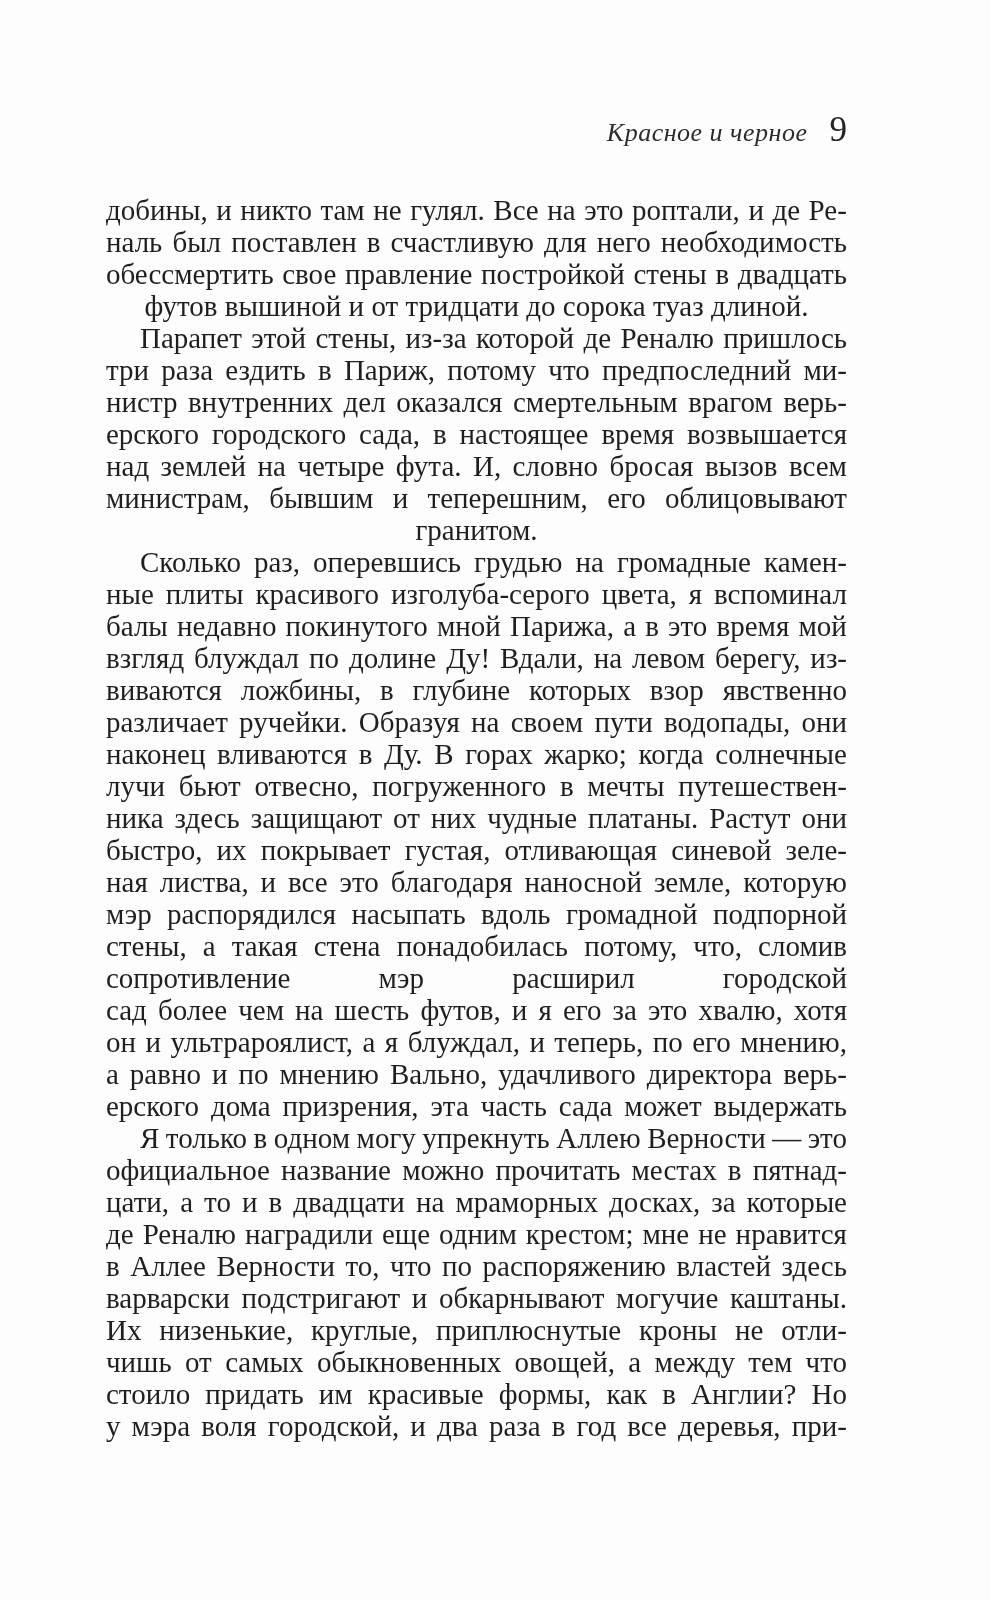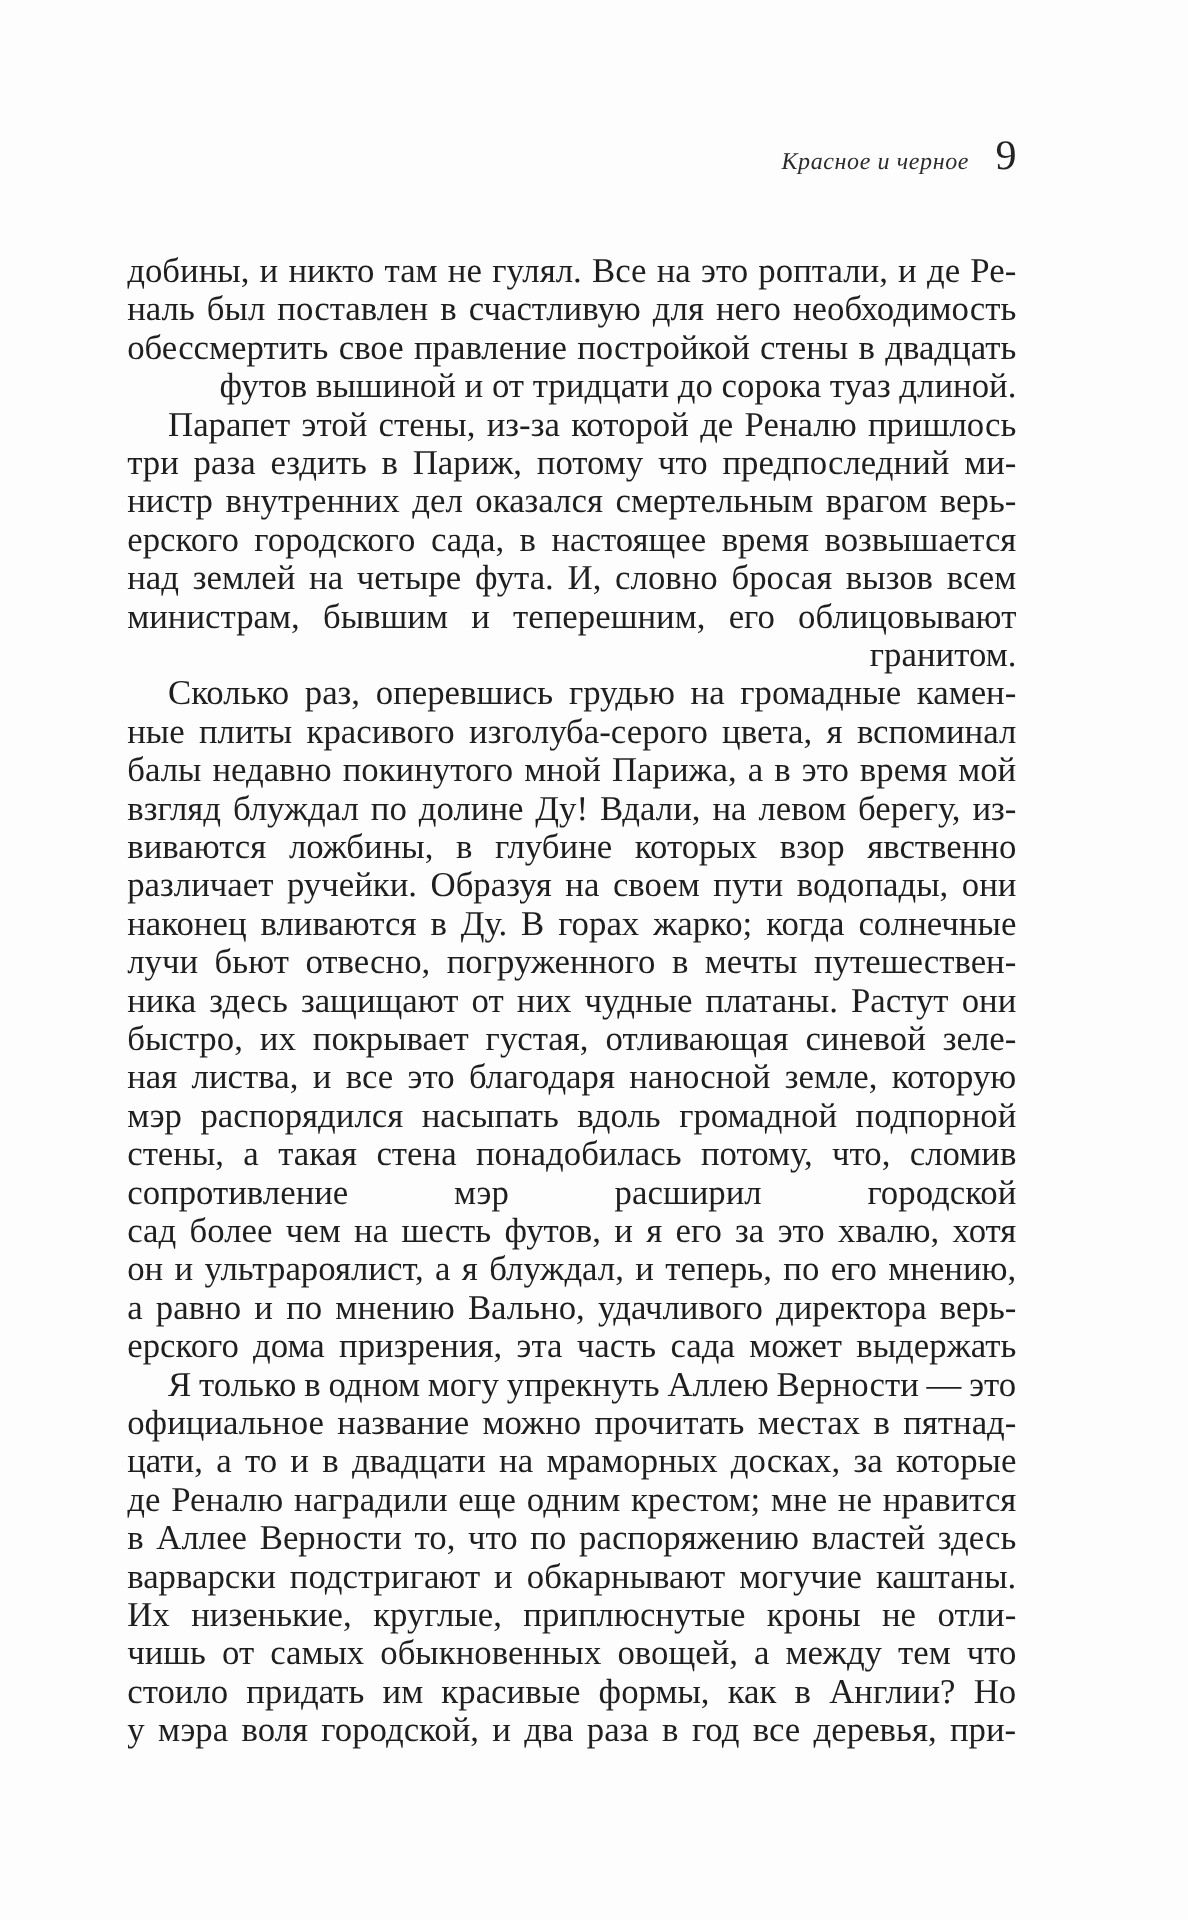--- a/index.html
+++ b/index.html
@@ -21,53 +21,52 @@
   .running-head{
     position:absolute;
     top:110px;
     right:143px;
     display:flex;
     align-items:baseline;
     gap:22px;
   }
   .running-title{
     font-style:italic;
-    font-size:20px;
+    font-size:26px;
     color:#2c2c2c;
     letter-spacing:0.5px;
   }
   .page-number{
     font-size:35px;
     color:#242424;
   }
   .text-block{
     position:absolute;
     left:106px;
     top:194px;
     width:741px;
     font-size:29px;
     line-height:32px;
-    margin-top:16px;
   }
   .line{
     display:flex;
     flex-wrap:nowrap;
     justify-content:space-between;
     align-items:baseline;
     gap:6px;
     height:32px;
     overflow:hidden;
     white-space:nowrap;
   }
   .line.indent{
     padding-left:34px;
   }
   .line.end{
     display:block;
-    text-align:right;
+    text-align:center;
   }
 </style>
 </head>
 <body>
 
 <div class="page">
 
   <div class="running-head">
     <span class="running-title">Красное и черное</span>
     <span class="page-number">9</span>

